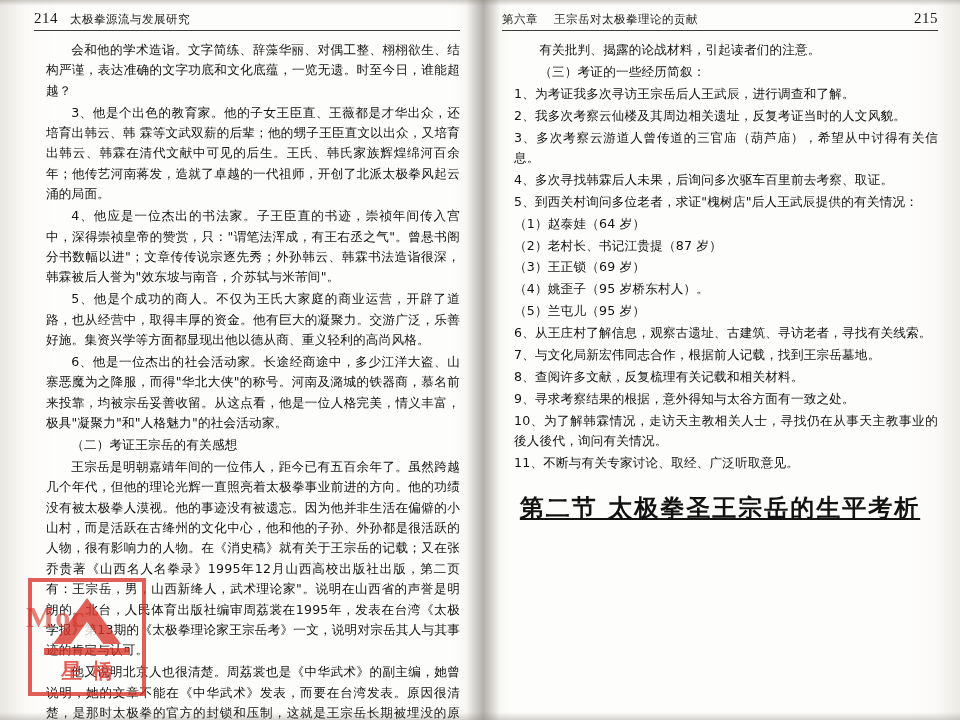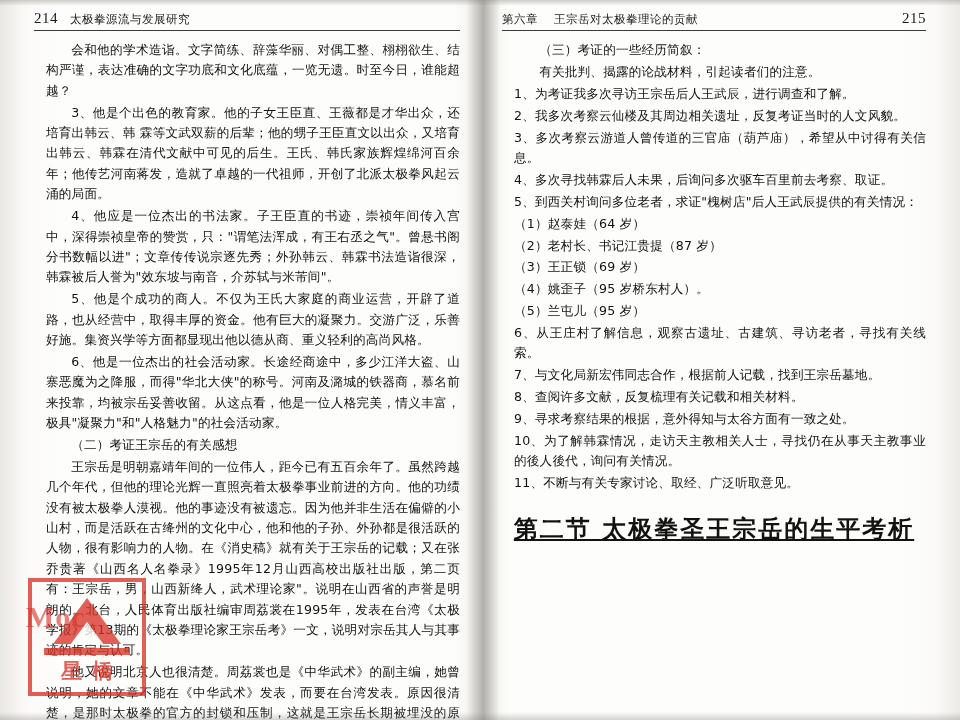--- a/index.html
+++ b/index.html
@@ -30,21 +30,21 @@
   }
   .page.left {
     left: 0;
     width: 482px;
     padding: 10px 22px 10px 34px;
     background: linear-gradient(to right, #e9e7e2 0px, #fbfaf8 26px, #fdfdfb 60px, #fdfdfb 94%, #f2f0ec 100%);
   }
   .page.right {
     left: 482px;
     width: 478px;
-    padding: 10px 34px 10px 20px;
+    padding: 10px 22px 10px 20px;
     background: linear-gradient(to left, #eceae5 0px, #fbfaf8 24px, #fdfdfb 58px, #fdfdfb 94%, #f1efeb 100%);
   }
   
   .gutter {
     position: absolute;
     top: 0;
     left: 466px;
     width: 34px;
     height: 720px;
     background: linear-gradient(to right, rgba(0,0,0,0.0) 0%, rgba(60,55,50,0.30) 45%, rgba(60,55,50,0.34) 52%, rgba(0,0,0,0.0) 100%);
@@ -213,22 +213,22 @@
   </div>
 
   <div class="page right">
     <div class="runhead right-head">
       <span class="chap">第六章</span>
       <span class="title">王宗岳对太极拳理论的贡献</span>
       <span class="pageno">215</span>
     </div>
 
     <div class="body-col">
+      <p class="ind2">有关批判、揭露的论战材料，引起读者们的注意。</p>
       <p class="ind2">（三）考证的一些经历简叙：</p>
-      <p class="ind2">有关批判、揭露的论战材料，引起读者们的注意。</p>
 
       <p class="list-item">1、为考证我多次寻访王宗岳后人王武辰，进行调查和了解。</p>
       <p class="list-item">2、我多次考察云仙楼及其周边相关遗址，反复考证当时的人文风貌。</p>
       <p class="list-item">3、多次考察云游道人曾传道的三官庙（葫芦庙），希望从中讨得有关信息。</p>
       <p class="list-item">4、多次寻找韩霖后人未果，后询问多次驱车百里前去考察、取证。</p>
       <p class="list-item">5、到西关村询问多位老者，求证"槐树店"后人王武辰提供的有关情况：</p>
 
       <p class="sub-item">（1）赵泰娃（64 岁）</p>
       <p class="sub-item">（2）老村长、书记江贵提（87 岁）</p>
       <p class="sub-item">（3）王正锁（69 岁）</p>

